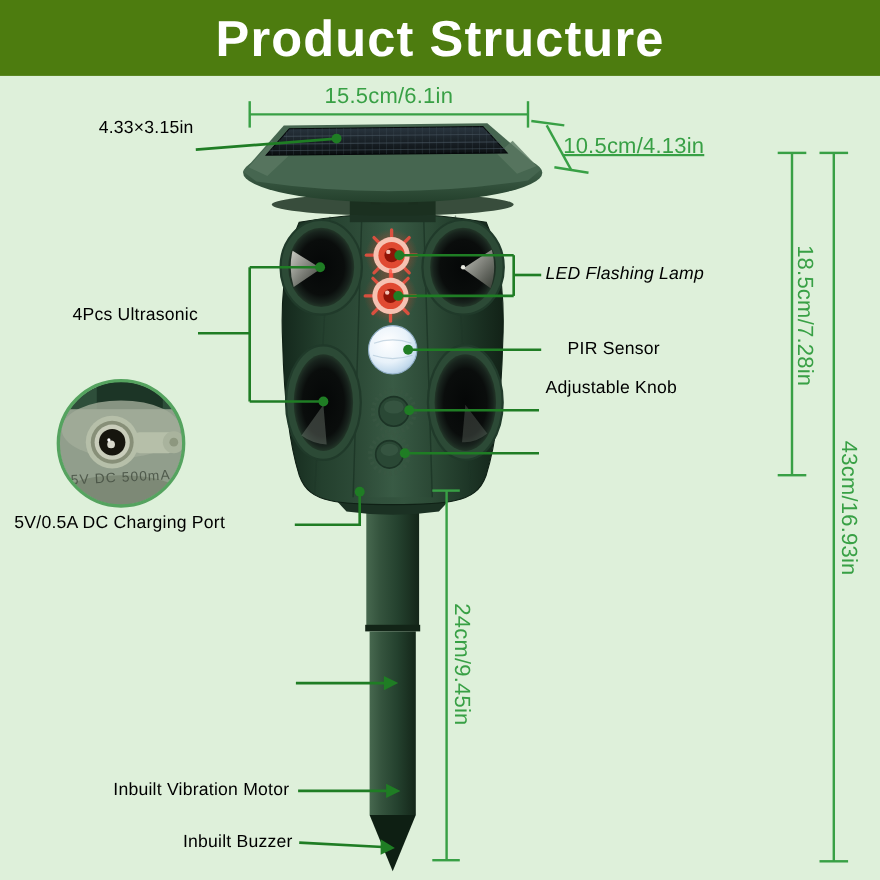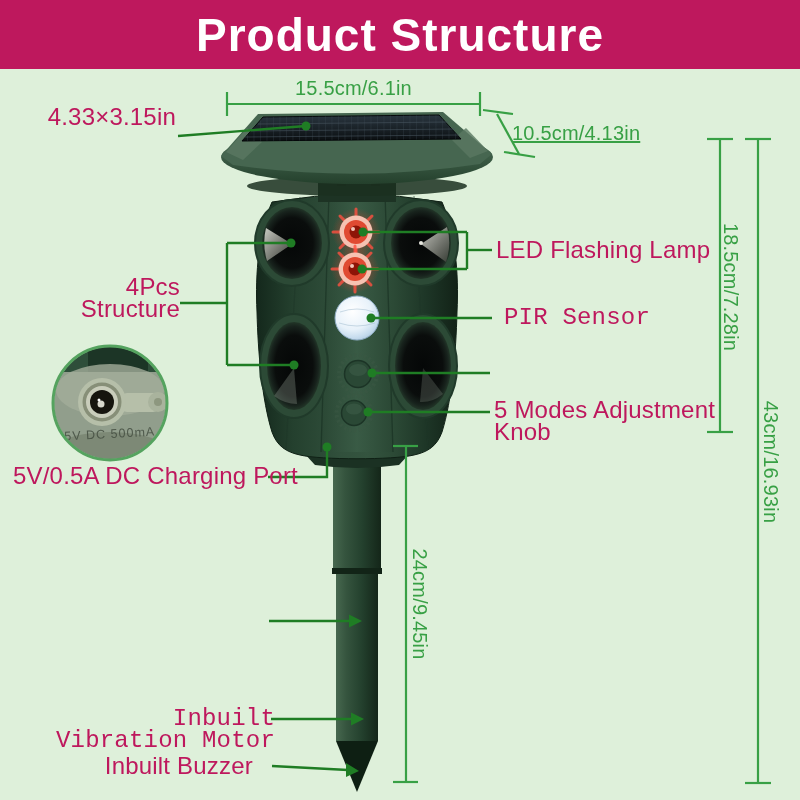--- a/index.html
+++ b/index.html
@@ -1,22 +1,22 @@
 <!DOCTYPE html>
 <html><head>
 <meta charset="utf-8">
 <style>
   html,body{margin:0;padding:0;background:#fff;}
   .canvas{position:relative;width:800px;height:800px;background:#def0da;overflow:hidden;
           font-family:"Liberation Sans",sans-serif;}
-  .banner{position:absolute;left:0;top:0;width:800px;height:69px;background:#be185d;
+  .banner{position:absolute;left:0;top:0;width:800px;height:69px;background:#4d7c0f;
           display:flex;align-items:center;justify-content:center;}
   .banner-title{color:#ffffff;font-size:46px;font-weight:bold;letter-spacing:1px;}
   .scene{position:absolute;left:0;top:0;width:800px;height:800px;}
-  .lbl{position:absolute;color:#be185d;font-size:24px;line-height:22px;letter-spacing:.2px;}
+  .lbl{position:absolute;color:#000000;font-size:16px;line-height:22px;letter-spacing:.2px;}
   .dim{position:absolute;color:#38a045;font-size:20px;letter-spacing:.2px;}
   .ta-r{text-align:right;}
   .ta-c{text-align:center;}
   .rot{transform:rotate(90deg);transform-origin:center;height:22px;}
 </style>
 </head>
 <body>
 
 <div class="canvas">
 
@@ -277,41 +277,38 @@
 
   <div class="dim ta-c" style="left:227px;top:77px;width:253px;text-align:center;">15.5cm/6.1in</div>
 
   <div class="dim" style="left:512px;top:122px;text-decoration:underline;">10.5cm/4.13in</div>
 
   <div class="lbl ta-r" style="left:28px;top:106px;width:148px;">
     <div>4.33×3.15in</div>
   </div>
 
   <div class="lbl ta-r" style="left:20px;top:276px;width:160px;">
-    <div>4Pcs Structure</div>
+    <div>4Pcs Ultrasonic</div>
   </div>
 
-  <div class="lbl" style="left:496px;top:239px;">LED Flashing Lamp</div>
-
-  <div class="lbl" style="left:504px;top:307px;font-family:Liberation Mono, monospace;">PIR Sensor</div>
+  <div class="lbl" style="left:496px;top:239px;font-style:italic;">LED Flashing Lamp</div>
+
+  <div class="lbl" style="left:516px;top:307px;">PIR Sensor</div>
 
   <div class="lbl" style="left:496px;top:342px;">
+    <div>Adjustable Knob</div>
   </div>
 
-  <div class="lbl" style="left:494px;top:399px;">
-    <div>5 Modes Adjustment</div>
-    <div>Knob</div>
-  </div>
 
   <div class="lbl" style="left:13px;top:465px;text-align:center;">5V/0.5A DC Charging Port</div>
 
 
-  <div class="lbl ta-r" style="left:48px;top:708px;width:227px;font-family:Liberation Mono, monospace;">Inbuilt Vibration Motor</div>
-
-  <div class="lbl ta-r" style="left:73px;top:755px;width:180px;">Inbuilt Buzzer</div>
+  <div class="lbl ta-r" style="left:36px;top:708px;width:227px;">Inbuilt Vibration Motor</div>
+
+  <div class="lbl ta-r" style="left:86px;top:755px;width:180px;">Inbuilt Buzzer</div>
 
   <div class="dim ta-c rot" style="left:656px;top:276px;width:150px;">18.5cm/7.28in</div>
 
   <div class="dim ta-c rot" style="left:696px;top:451px;width:150px;">43cm/16.93in</div>
 
   <div class="dim ta-c rot" style="left:361px;top:593px;width:118px;">24cm/9.45in</div>
 
 </div>
 
 </body></html>

